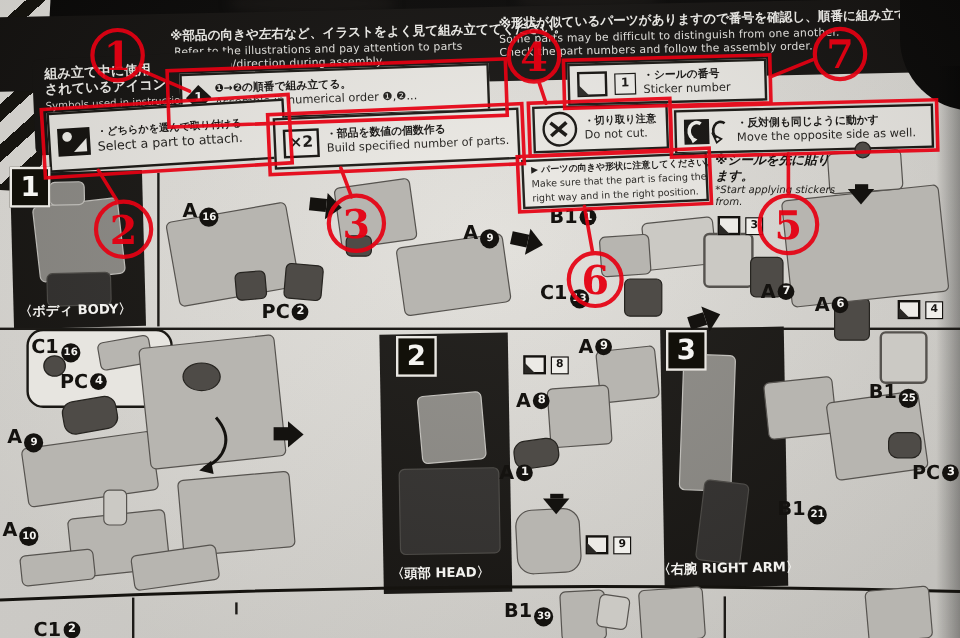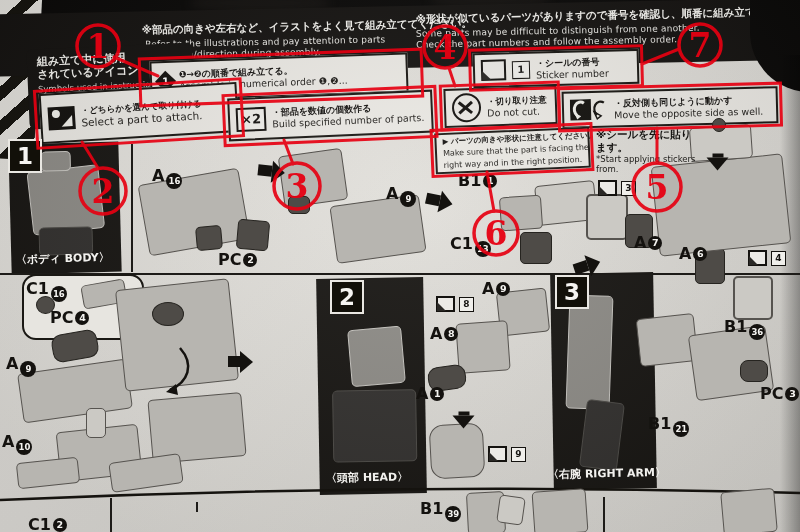--- a/index.html
+++ b/index.html
@@ -69,21 +69,21 @@
   .sref .sticker-icon{width:15px;height:12px;}
   .sref .numbox{width:13px;height:13px;font-size:9px;}
   .shape{position:absolute;background:#b7b5b0;border:1.5px solid #56534f;border-radius:5px;z-index:2;}
   .shape.dark{background:#4e4b47;border-color:#262420;}
   .shape.light{background:#cbc9c4;}
   .shape.onpanel{background:#8f8d88;border-color:#c9c7c2;}
   .shape.onpanel2{background:#343230;border-color:#4e4c48;}
   .farrow{position:absolute;height:11px;background:#14120f;z-index:3;}
   .farrow::after{content:"";position:absolute;left:100%;top:50%;transform:translateY(-50%);
           border-left:13px solid #14120f;border-top:11px solid transparent;border-bottom:11px solid transparent;}
-  .note{position:absolute;z-index:4;}
+  .note{position:absolute;z-index:4;font-style:italic;}
   .note .jp{font-weight:bold;font-size:10.5px;line-height:13px;white-space:nowrap;}
   .note .en{font-size:8.5px;line-height:10px;white-space:nowrap;color:#23211e;}
   .rule{position:absolute;background:#1d1b18;z-index:1;}
   svg.overlay{position:absolute;left:0;top:0;z-index:20;pointer-events:none;}
   svg.underlay{position:absolute;left:0;top:0;z-index:1;pointer-events:none;}
 </style>
 </head>
 <body>
 
 <div id="stage">
@@ -354,21 +354,21 @@
   <div class="panel" style="left:552px;top:273px;width:103px;height:216px;transform:rotate(-1deg);">
     <div class="shape onpanel" style="left:16px;top:22px;width:42px;height:112px;transform:rotate(3deg);"></div>
     <div class="shape onpanel2" style="left:30px;top:128px;width:36px;height:66px;transform:rotate(8deg);"></div>
   </div>
   <div class="secnum" style="left:555px;top:275px;">3</div>
   <div class="caption" style="left:548px;top:466px;transform:rotate(-1deg);">〈右腕 RIGHT ARM〉</div>
 
   <div class="shape" style="left:638px;top:316px;width:56px;height:46px;transform:rotate(-6deg);"></div>
   <div class="part-label" style="left:724px;top:312px;">
       <span>B1</span>
-      <span class="pbadge w2">36</span>
+      <span class="pbadge w2">25</span>
     </div>
   <div class="shape" style="left:692px;top:330px;width:76px;height:64px;transform:rotate(-8deg);"></div>
   <div class="shape dark" style="left:740px;top:360px;width:26px;height:20px;border-radius:8px;"></div>
   <div class="part-label" style="left:760px;top:384px;">
       <span>PC</span>
       <span class="pbadge">3</span>
     </div>
   <div class="part-label" style="left:648px;top:409px;">
       <span>B1</span>
       <span class="pbadge w2">21</span>

